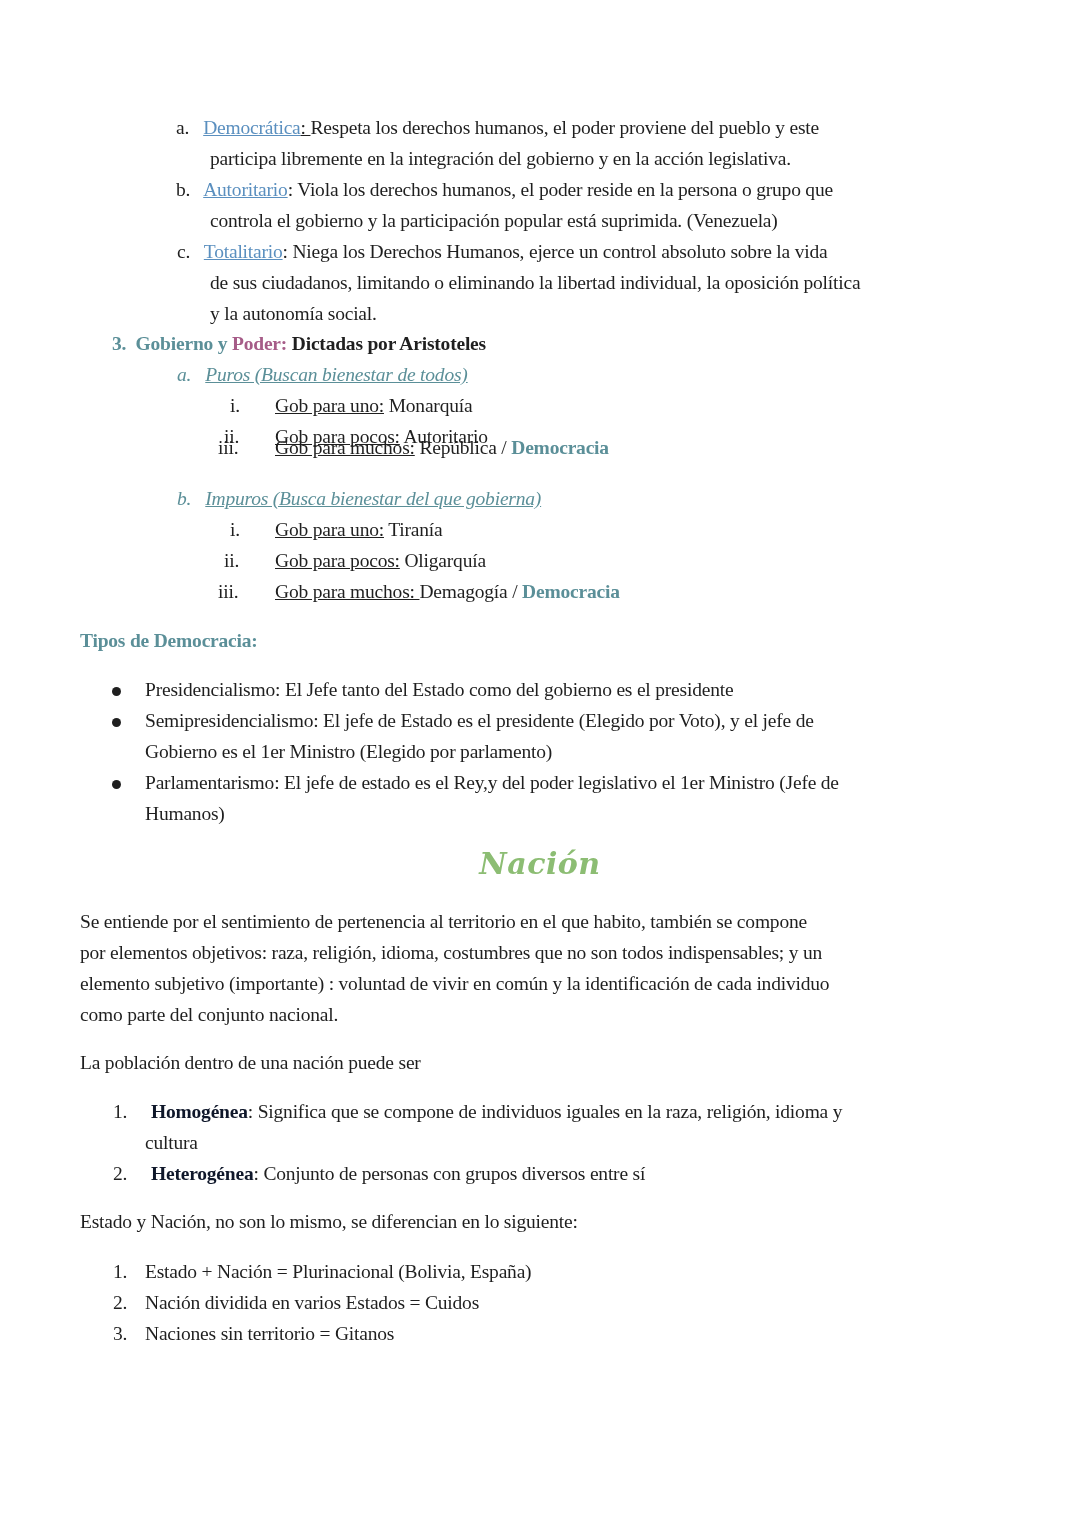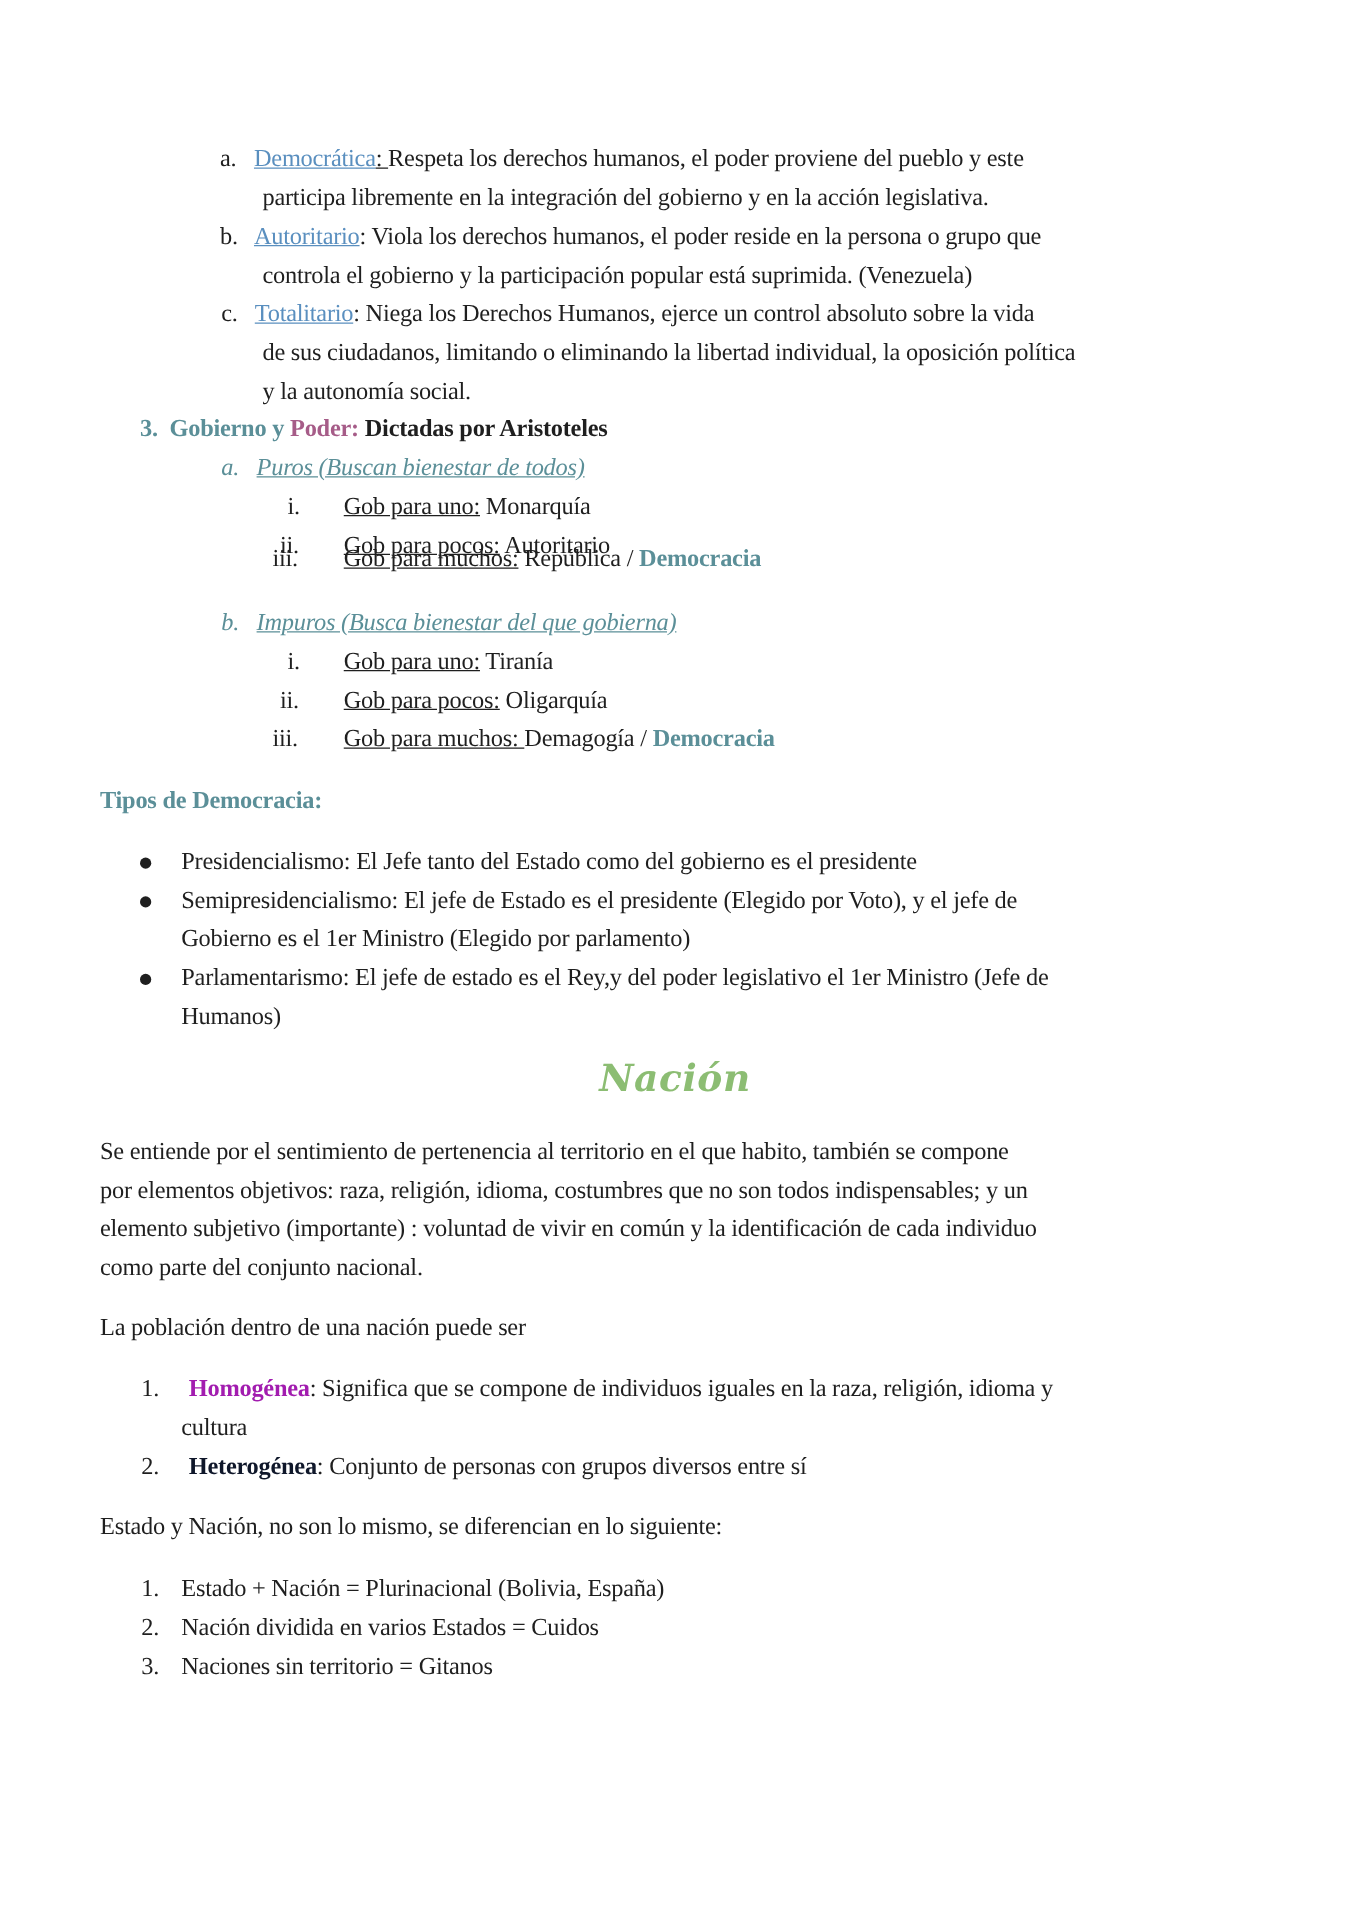--- a/index.html
+++ b/index.html
@@ -7,21 +7,21 @@
     width: 1080px; height: 1525px; position: relative; overflow: hidden;
     font-family: "DejaVu Serif", "Liberation Serif", serif;
     color: #1f1f1f;
   }
   .page { position: absolute; left: 0; top: 0; width: 1080px; height: 1525px; }
   .line { position: absolute; font-size: 19.5px; line-height: 31px; white-space: nowrap; letter-spacing: -0.2px; font-family: "Liberation Serif", serif; }
   .b { font-weight: bold; }
   .blue { color: #5a8fbf; }
   .teal { color: #5b8f98; }
   .pink { color: #a65c88; }
-  .green-dark { color: #a21caf; }
+  .green-dark { color: #0f172a; }
   .green-mid { color: #0f172a; text-align: center; }
   .link { color: #5a8fbf; text-decoration: underline; text-decoration-color: #5a8fbf; }
   .ital-teal { color: #5b8f98; font-style: italic; text-decoration: underline; }
   .ul { text-decoration: underline; }
   .title-nacion {
     position: absolute; left: 0; width: 1080px; text-align: center; top: 846px;
     font-family: "DejaVu Serif", serif; font-size: 30px; font-weight: bold; font-style: italic;
     color: #8cbd73; letter-spacing: 0.5px;
   }
   .bullet { display: inline-block; width: 9px; height: 9px; background: #1f1f1f; border-radius: 50%; vertical-align: middle; }

